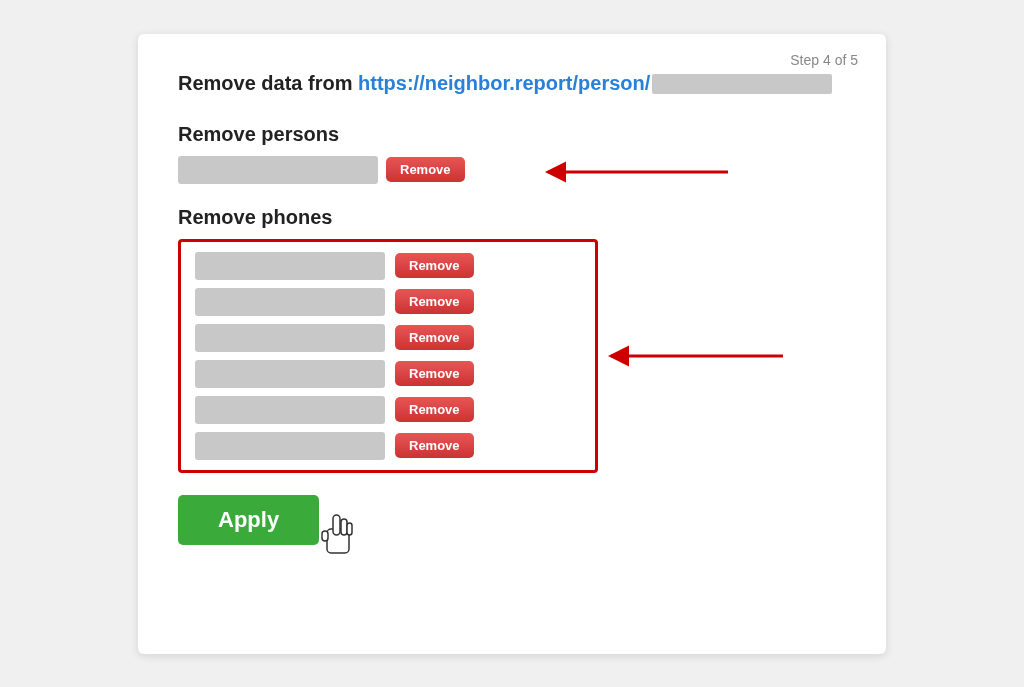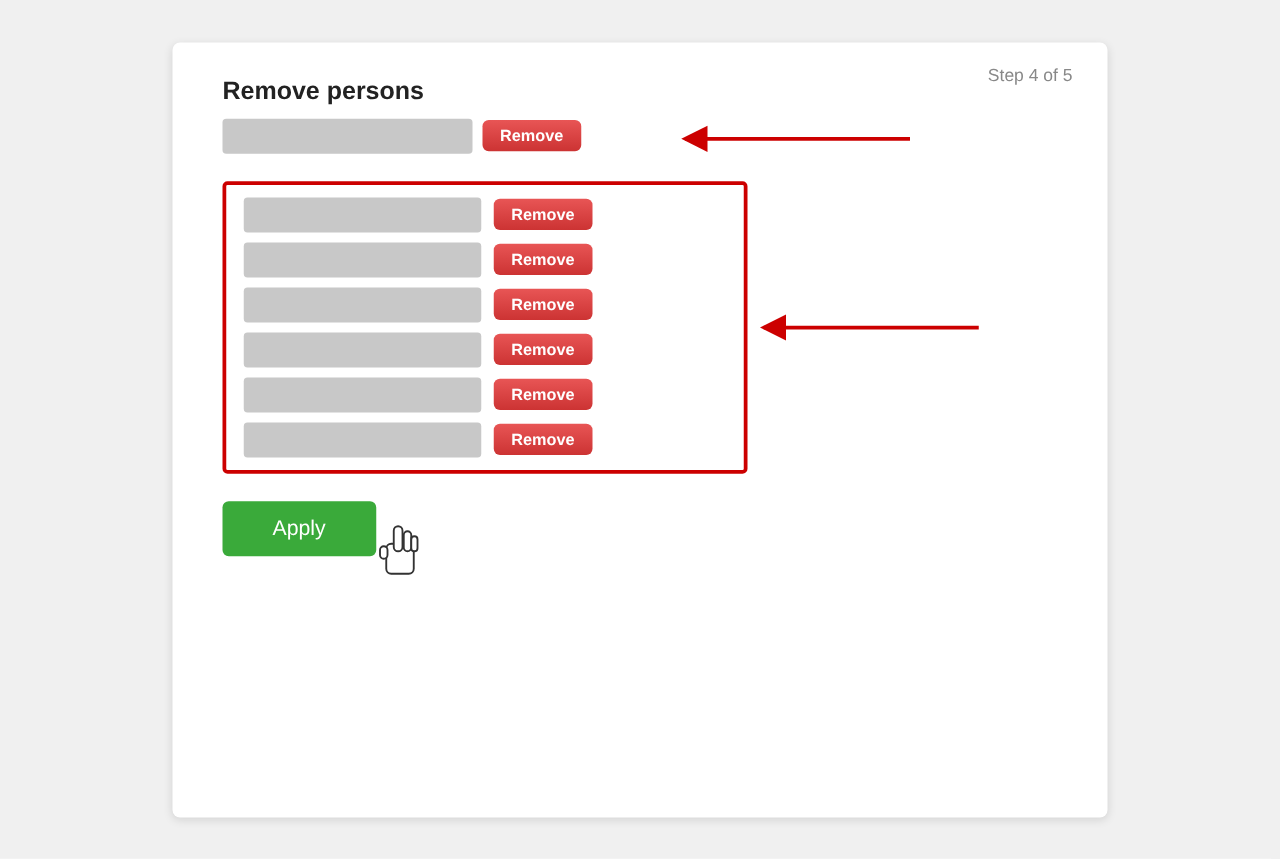--- a/index.html
+++ b/index.html
@@ -132,56 +132,60 @@
       align-items: flex-start;
       gap: 0;
     }
 
     .apply-btn {
       background: #3aaa3a;
       color: #fff;
       border: none;
       border-radius: 5px;
       padding: 12px 40px;
-      font-size: 17px;
-      font-weight: 400;
+      font-size: 22px;
+      font-weight: 700;
       cursor: pointer;
       position: relative;
     }
 
   </style>
 </head>
 <body>
 
 <div class="main-card">
 
   
   <div class="step-indicator">
     <span>Step 4 of 5</span>
   </div>
 
   
+  <div class="page-title">
+    <span>Remove data from </span><a href="#">https://neighbor.report/person/</a><span class="url-redacted"></span>
+  </div>
 
   
   <div class="section-label">Remove persons</div>
   <div class="remove-persons-row">
     <div class="redacted-bar person-bar"></div>
     <button class="remove-btn">Remove</button>
 
     <svg class="arrow-persons" width="200" height="28" viewBox="0 0 200 28">
       <defs>
         <marker id="arrowhead1" markerWidth="8" markerHeight="8" refX="6" refY="3.5" orient="auto">
           <polygon points="0 0, 7 3.5, 0 7" fill="#cc0000"></polygon>
         </marker>
       </defs>
       <line x1="190" y1="14" x2="10" y2="14" stroke="#cc0000" stroke-width="3" marker-end="url(#arrowhead1)"></line>
     </svg>
   </div>
 
   
+  <div class="section-label">Remove phones</div>
   <div style="position:relative; display:inline-block;">
     <div class="phones-box">
       <div class="phone-row">
         <div class="redacted-bar phone-bar"></div>
         <button class="remove-btn">Remove</button>
       </div>
       <div class="phone-row">
         <div class="redacted-bar phone-bar"></div>
         <button class="remove-btn">Remove</button>
       </div>

